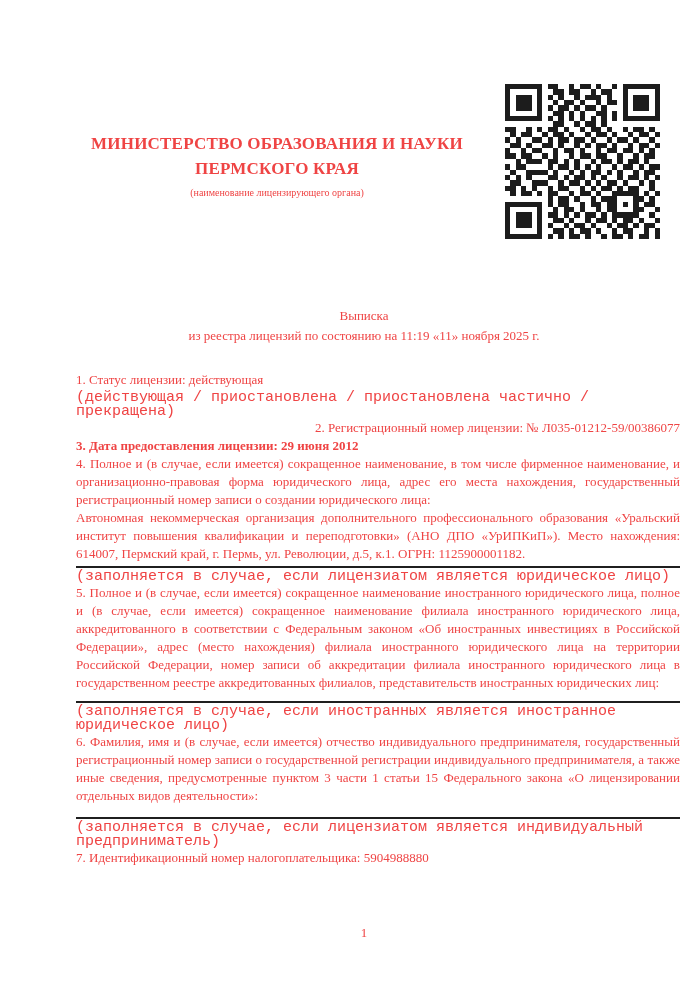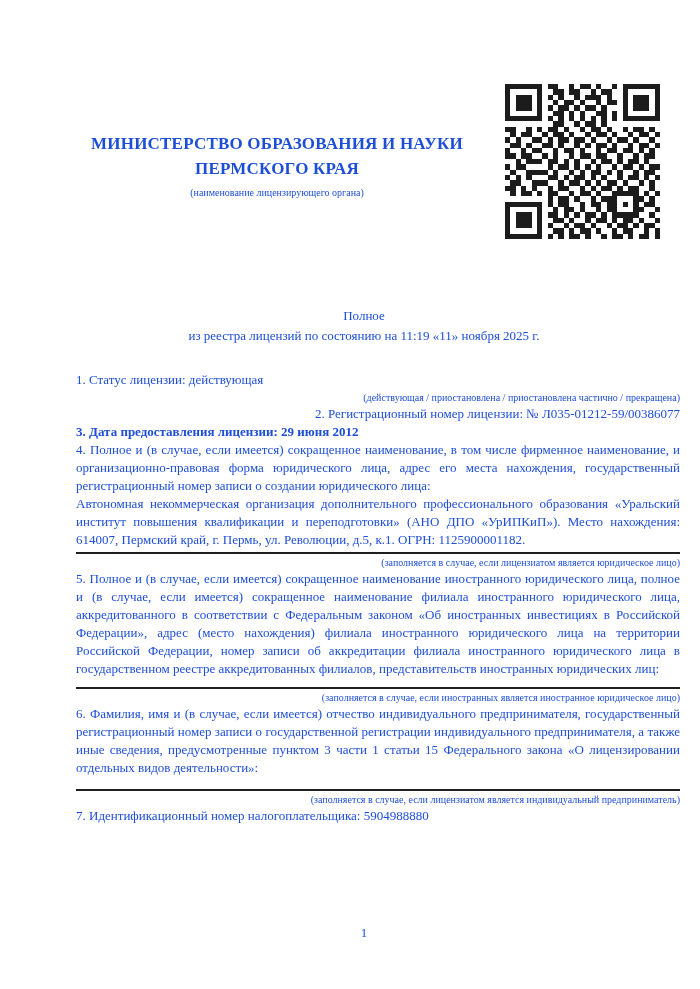--- a/index.html
+++ b/index.html
@@ -1,21 +1,21 @@
 <!DOCTYPE html>
 <html><head>
 <meta charset="utf-8">
 <style>
   html, body { margin: 0; padding: 0; background: #ffffff; }
   .page {
     position: relative;
     width: 700px;
     height: 989px;
     background: #ffffff;
-    color: #1d4ed8;
+    color: #ef4444;
     font-family: "Liberation Serif", "DejaVu Serif", serif;
     overflow: hidden;
   }
 
   
   .header-block {
     position: absolute;
     left: 60px;
     top: 131px;
     width: 434px;
@@ -60,23 +60,24 @@
     left: 76px;
     top: 371px;
     width: 604px;
     font-size: 13px;
     line-height: 18px;
   }
   .content p { margin: 0; padding: 0; }
   .just { text-align: justify; }
   .fill-caption {
     width: 100%;
-    text-align: right;
-    font-size: 10px;
+    text-align: left;
+    font-size: 15px;
     line-height: 14px;
+    font-family: Liberation Mono, monospace;
   }
   .rule {
     height: 0;
     border-top: 2px solid #1f1f1f;
   }
   .mt2  { margin-top: 2px; }
   .mt3  { margin-top: 3px; }
   .mt8  { margin-top: 8px; }
   .mt9  { margin-top: 9px; }
   .mt12 { margin-top: 12px; }
@@ -549,21 +550,21 @@
         <rect x="20" y="28" width="1" height="1" fill="#1c1c1c"></rect>
         <rect x="21" y="28" width="1" height="1" fill="#1c1c1c"></rect>
         <rect x="23" y="28" width="1" height="1" fill="#1c1c1c"></rect>
         <rect x="25" y="28" width="1" height="1" fill="#1c1c1c"></rect>
         <rect x="26" y="28" width="1" height="1" fill="#1c1c1c"></rect>
         <rect x="28" y="28" width="1" height="1" fill="#1c1c1c"></rect>
       </svg>
     </div>
 
   <div class="doc-title">
-    <div>Полное</div>
+    <div>Выписка</div>
     <div>из реестра лицензий по состоянию на 11:19 «11» ноября 2025 г.</div>
   </div>
 
   <div class="content">
     <p>1. Статус лицензии: действующая</p>
     <div class="fill-caption mt2">(действующая / приостановлена / приостановлена частично / прекращена)</div>
 
     <p class="mt16">2. Регистрационный номер лицензии: № Л035-01212-59/00386077</p>
 
     <p class="mt18">3. Дата предоставления лицензии: 29 июня 2012</p>

